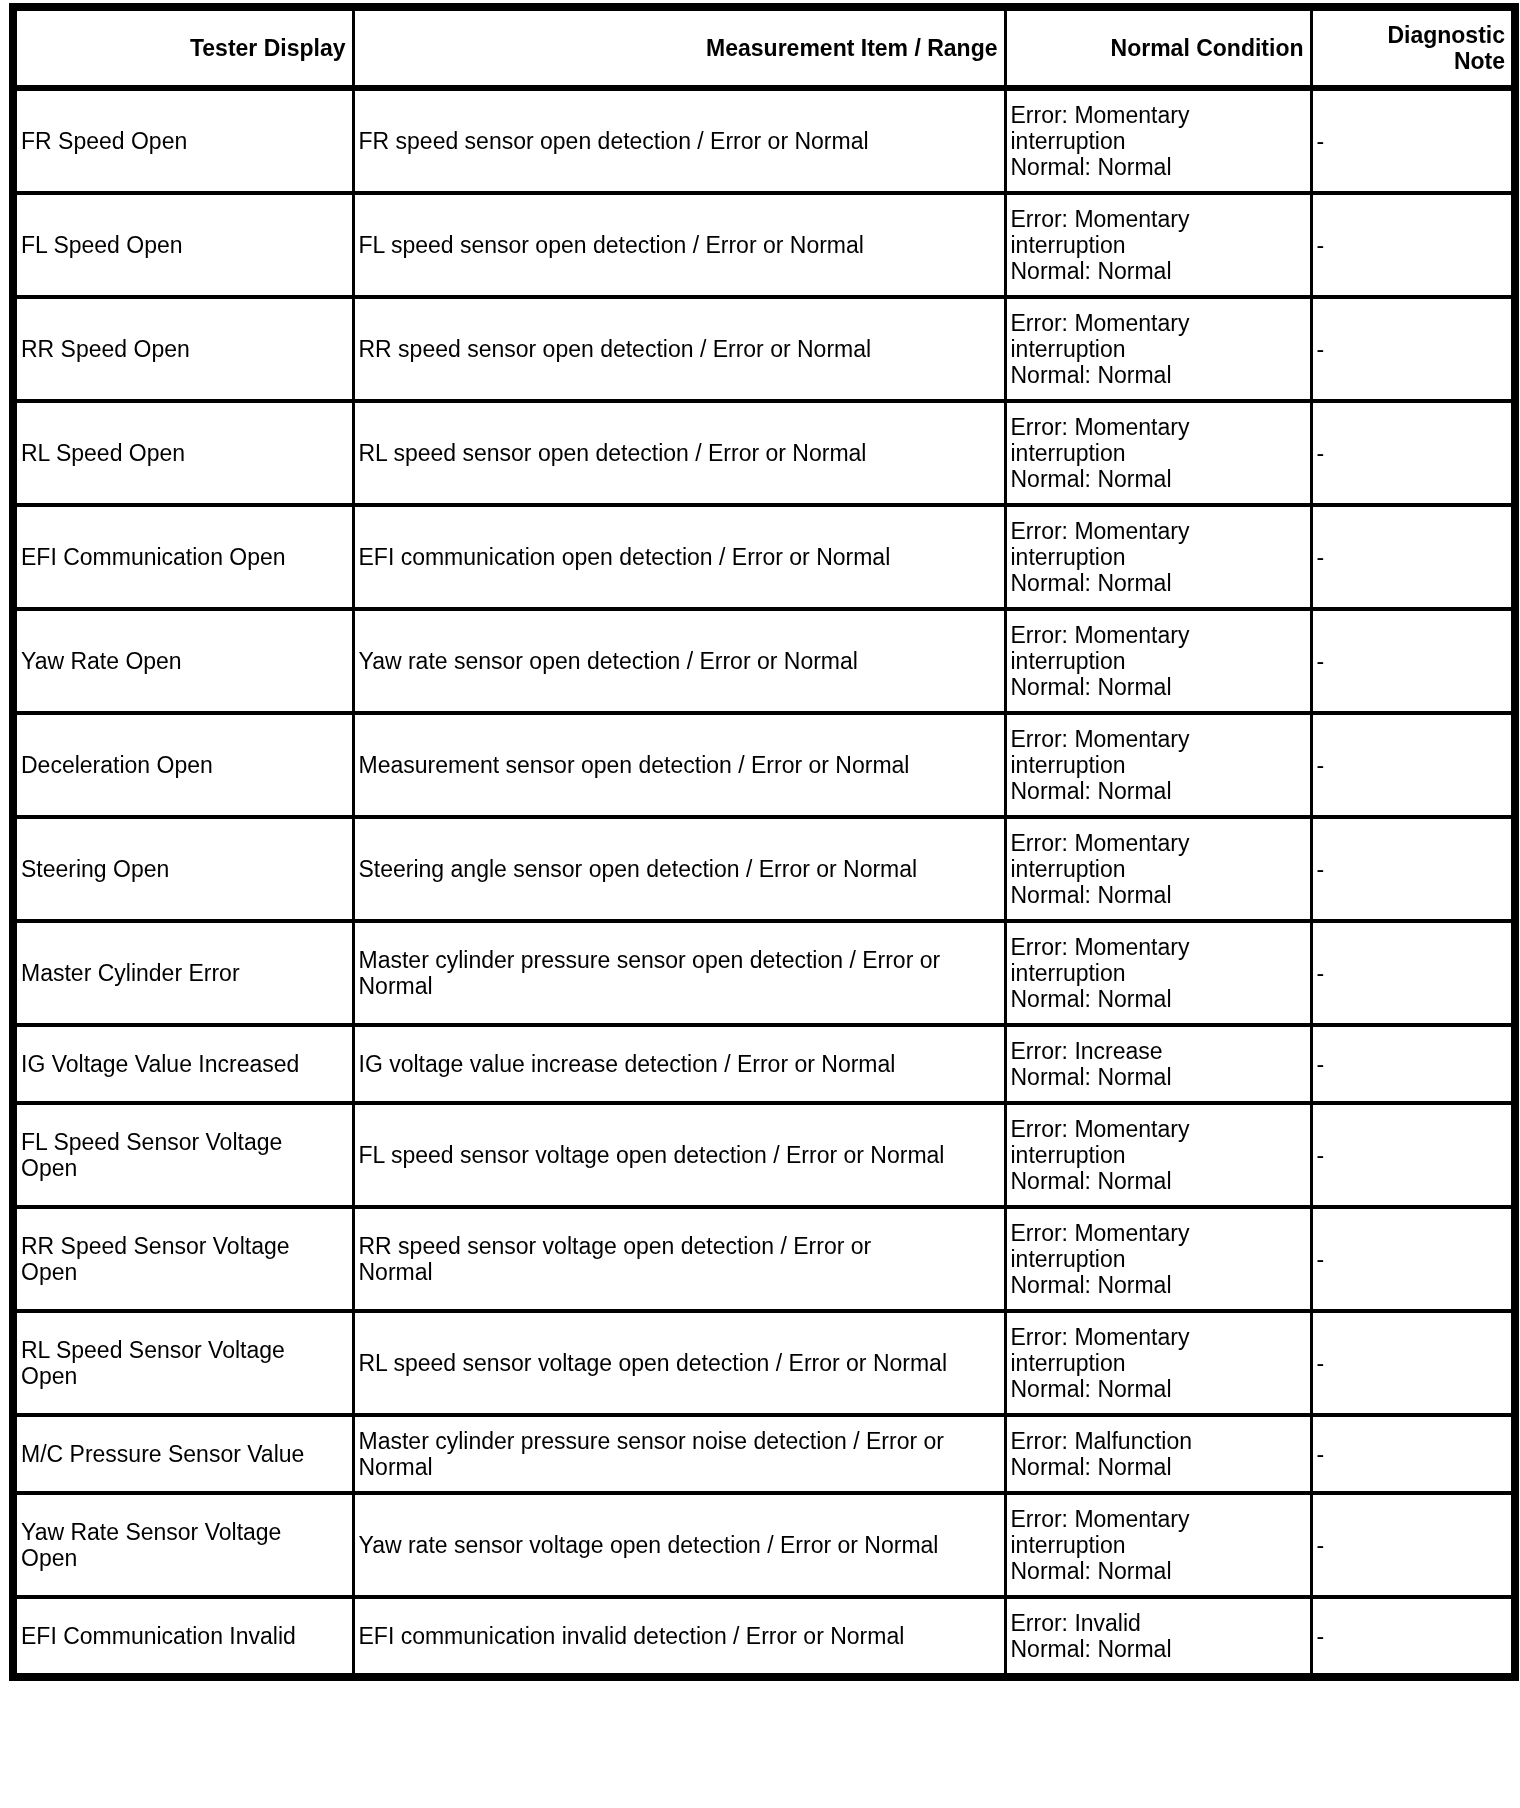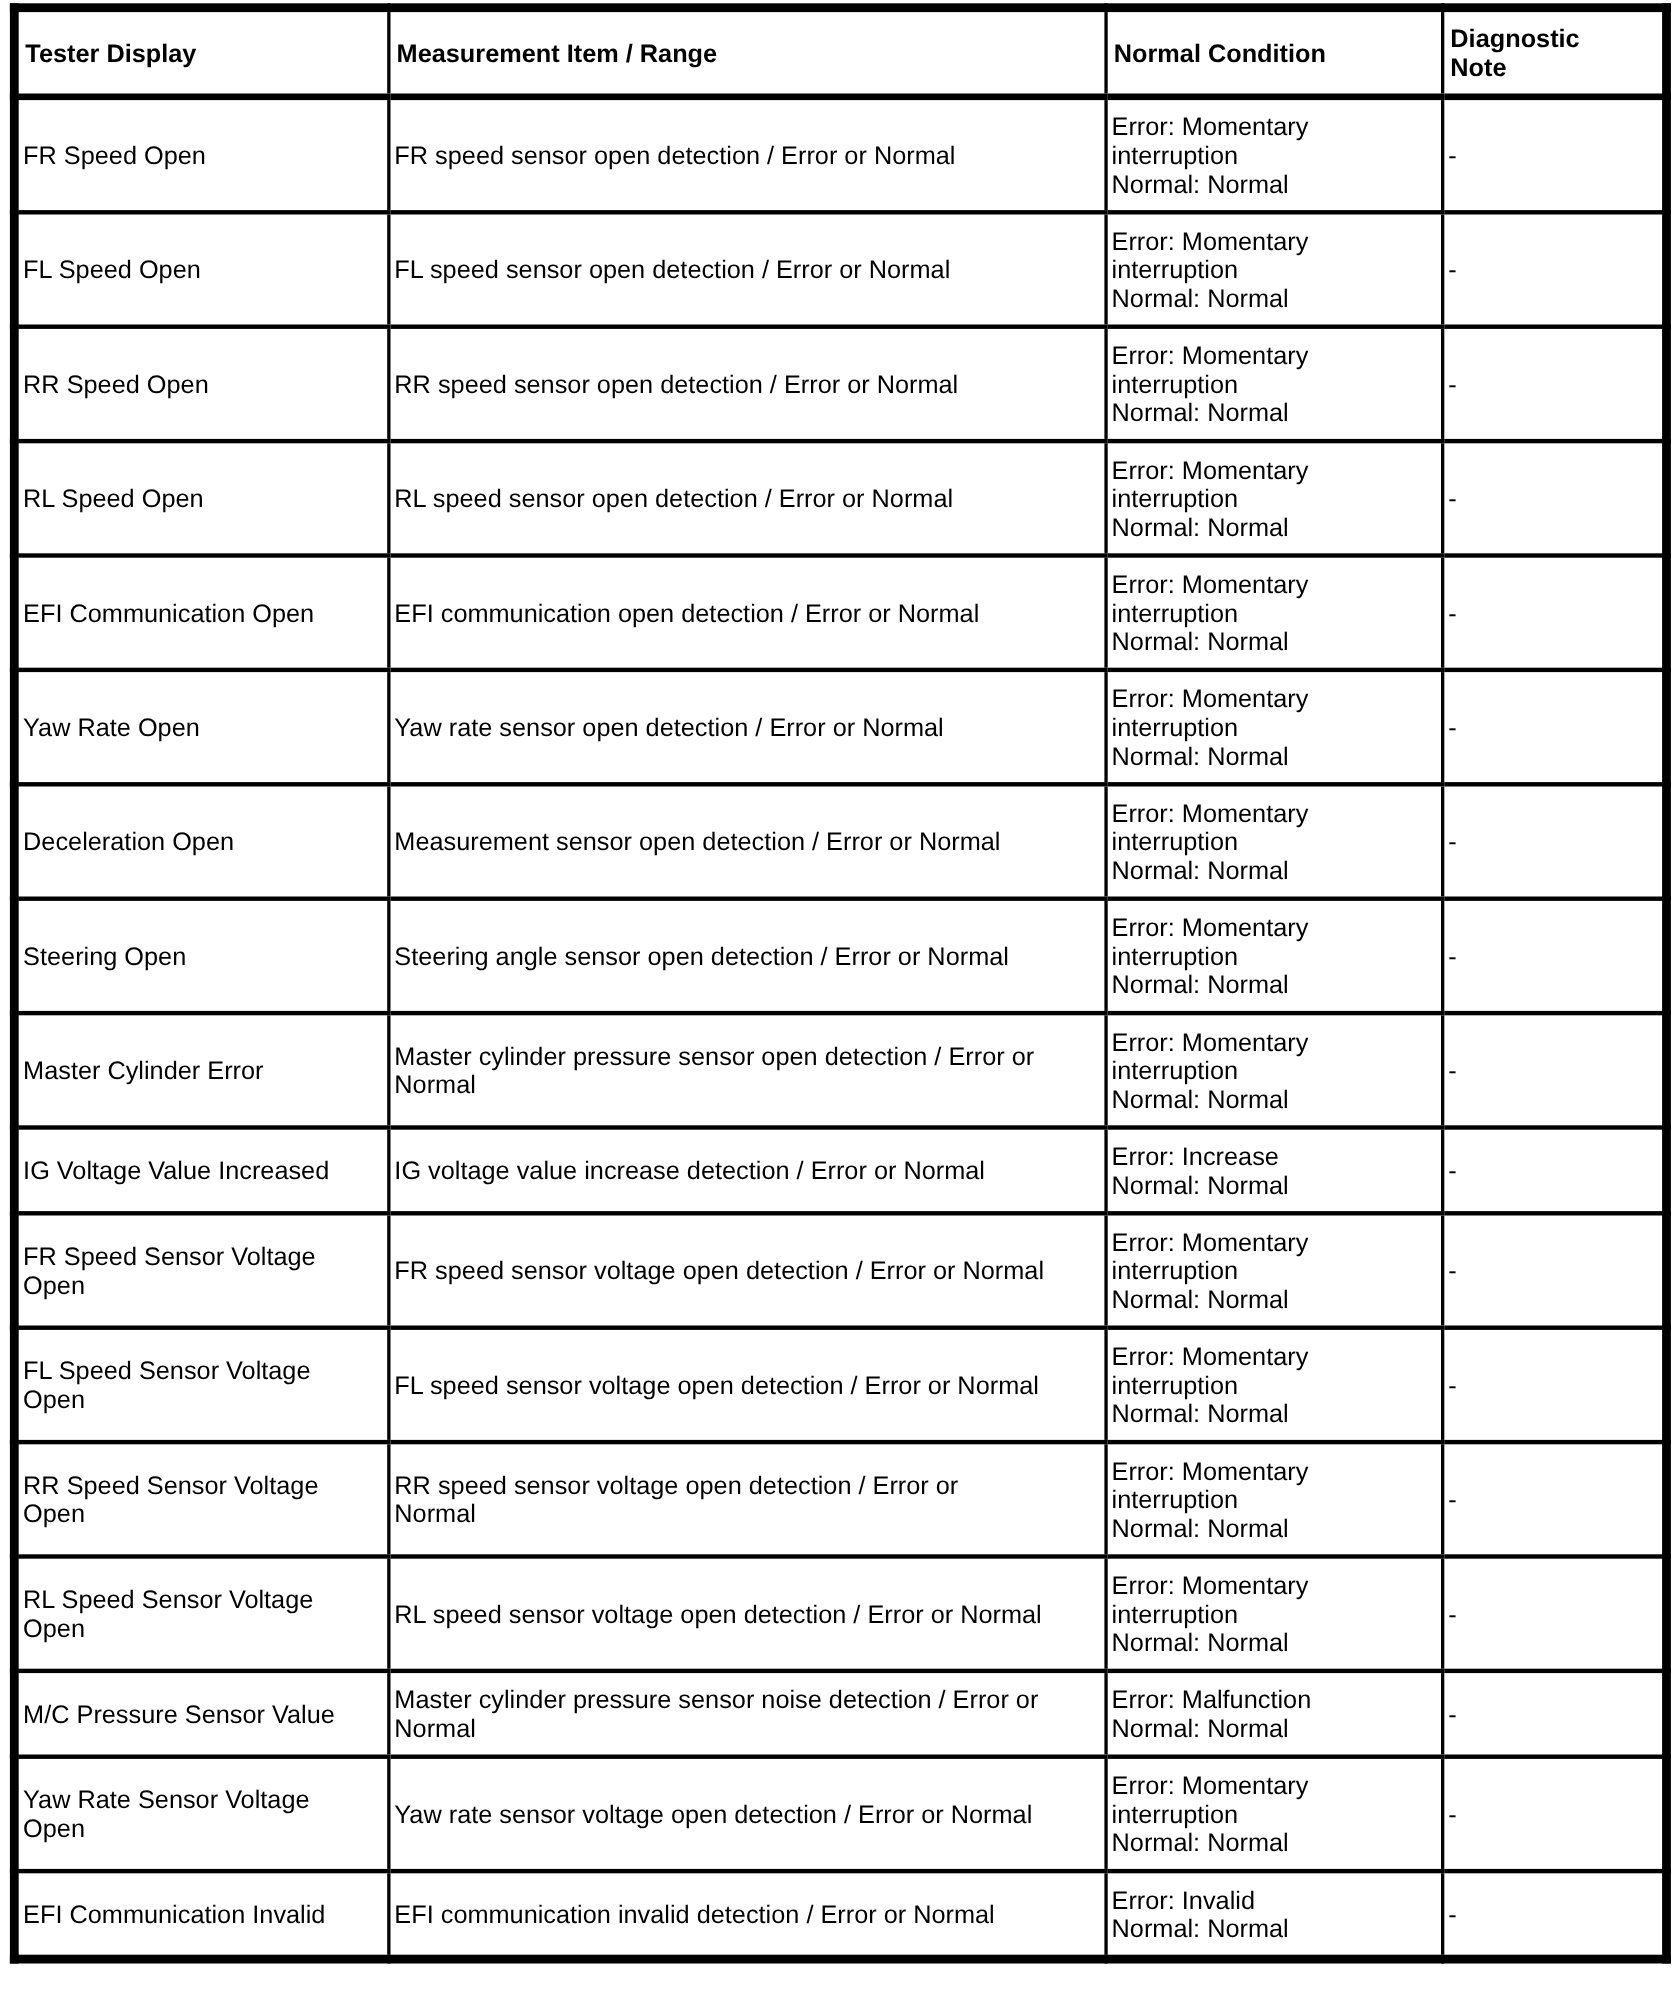--- a/index.html
+++ b/index.html
@@ -37,21 +37,21 @@
     border-bottom: 4px solid #000000;
     font-size: 23px;
     line-height: 26px;
     vertical-align: middle;
     white-space: pre-line;
     overflow: hidden;
     word-wrap: break-word;
   }
   table.data-list th {
     font-weight: bold;
-    text-align: left;
+    text-align: right;
     padding: 11px 6px;
     border-bottom-width: 6px;
   }
   table.data-list td {
     font-weight: normal;
     text-align: left;
     padding: 11px 4px;
   }
   td.col-display   { padding-right: 24px; }
   td.col-item      { padding-right: 2px; }
@@ -154,29 +154,20 @@
             <td class="col-note">-</td>
           </tr>
           <tr>
             <td class="col-display">IG Voltage Value Increased</td>
             <td class="col-item">IG voltage value increase detection / Error or Normal</td>
             <td class="col-condition">Error: Increase
 Normal: Normal</td>
             <td class="col-note">-</td>
           </tr>
           <tr>
-            <td class="col-display">FR Speed Sensor Voltage
-Open</td>
-            <td class="col-item">FR speed sensor voltage open detection / Error or Normal</td>
-            <td class="col-condition">Error: Momentary
-interruption
-Normal: Normal</td>
-            <td class="col-note">-</td>
-          </tr>
-          <tr>
             <td class="col-display">FL Speed Sensor Voltage
 Open</td>
             <td class="col-item">FL speed sensor voltage open detection / Error or Normal</td>
             <td class="col-condition">Error: Momentary
 interruption
 Normal: Normal</td>
             <td class="col-note">-</td>
           </tr>
           <tr>
             <td class="col-display">RR Speed Sensor Voltage

